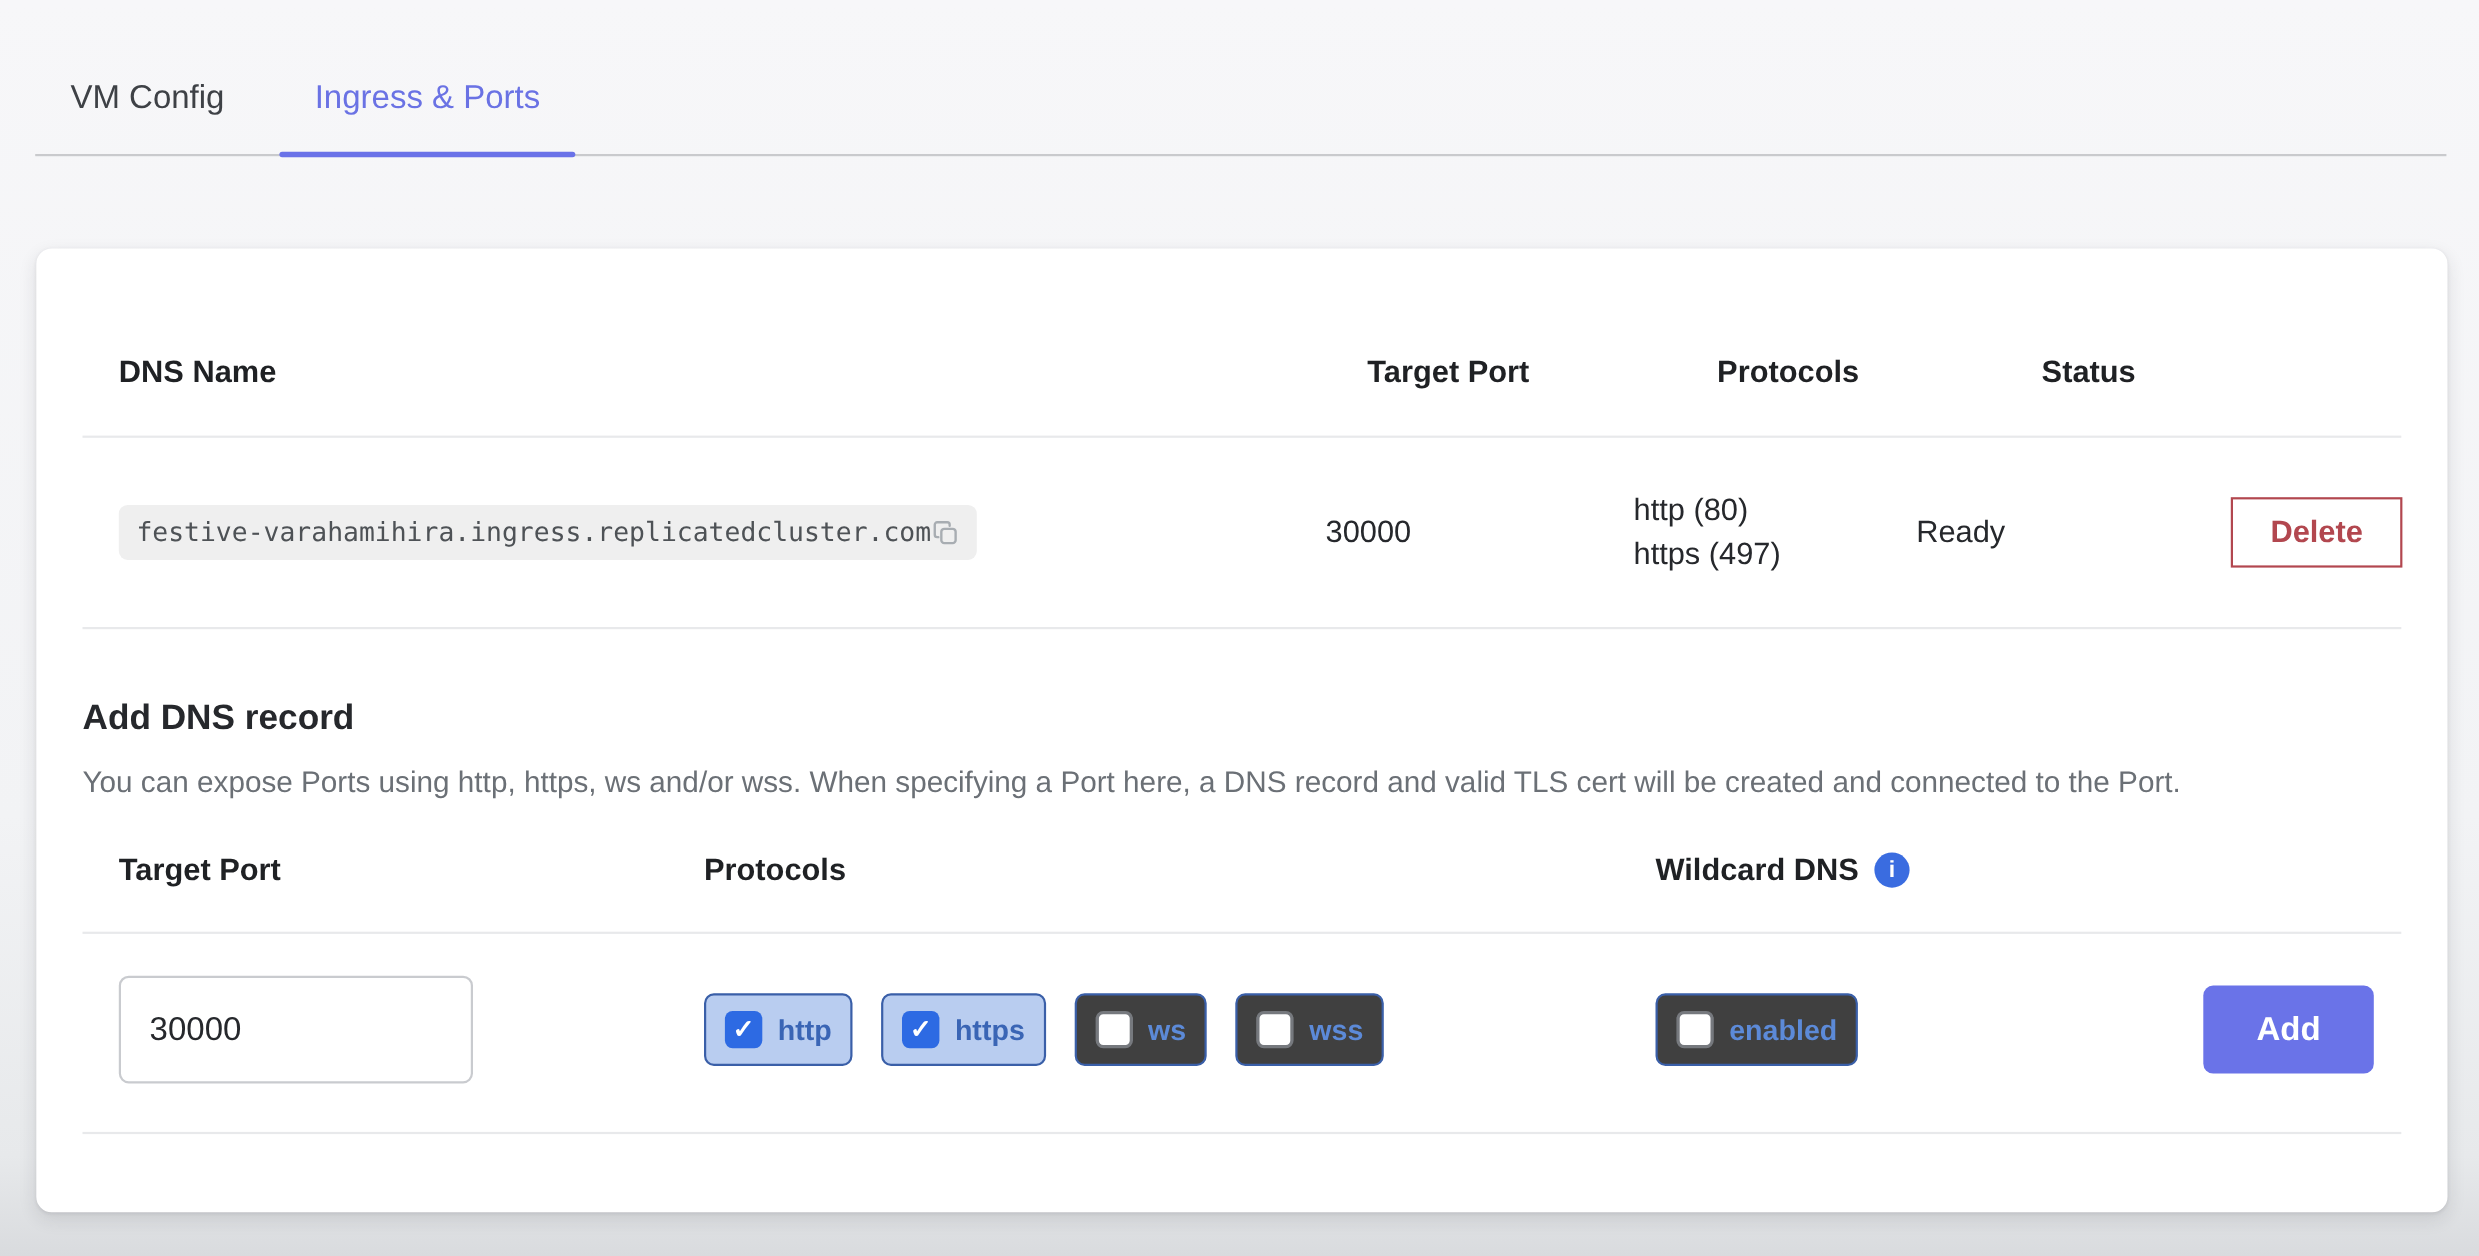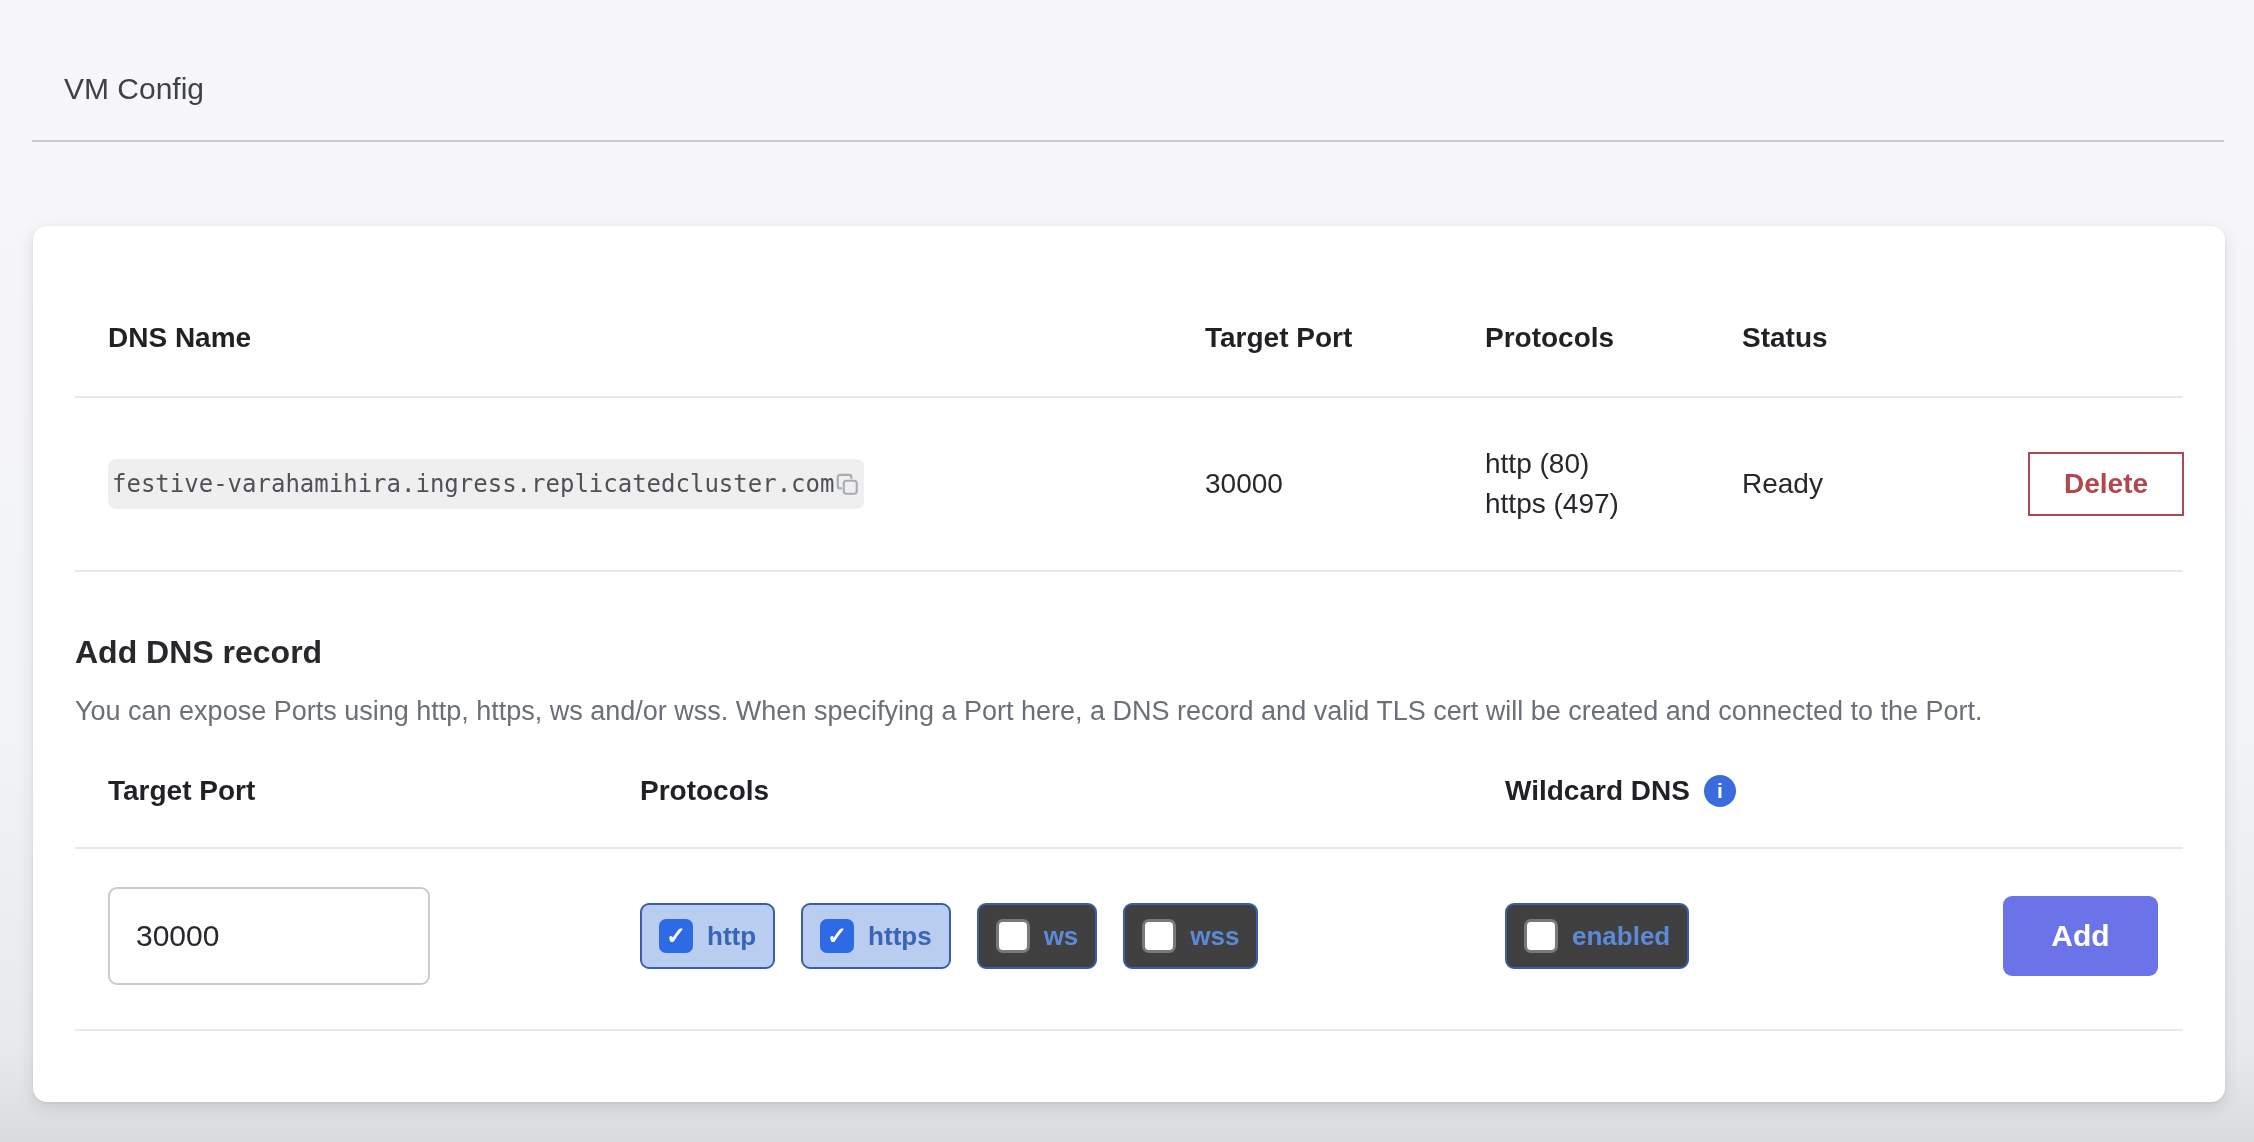--- a/index.html
+++ b/index.html
@@ -31,30 +31,30 @@
   .card-title-row { display:flex; align-items:center; margin-top:2px; }
   .card-title { font-size:35px; font-weight:700; color:#26282c; letter-spacing:.2px; }
   .beta-badge { margin-left:20px; background:#e9ebfa; color:#4a52c4; font-size:24px; font-weight:400; padding:9px 19px; border-radius:10px; }
 
   
   .tbl-head, .tbl-row {
     display:grid;
     grid-template-columns:1130px 280px 257px 258px 1fr;
     align-items:center;
   }
-  .tbl-head { margin-top:52px; border-bottom:2px solid #e8e9eb; padding-bottom:42px; }
+  .tbl-head { margin-top:52px; border-bottom:2px solid #e8e9eb; padding-bottom:42px;gap:38px; }
   .th { font-size:28px; font-weight:700; color:#1f2124; }
   .cell-pad { padding-left:33px; }
   .tbl-row { border-bottom:2px solid #e8e9eb; padding:46px 0; }
   .td { font-size:28px; color:#26282c; }
   .proto-lines div { line-height:40px; }
 
   .dns-pill {
     display:inline-flex; align-items:center; gap:0;
-    background:#efefef; border-radius:8px; padding:11px 4px;
+    background:#efefef; border-radius:8px; padding:11px 16px;
     font-family:"DejaVu Sans Mono", monospace; font-size:24px; color:#4e5256;
   }
   .copy-icon { width:26px; height:26px; stroke:#a8adb2; fill:none; stroke-width:2; stroke-linecap:round; stroke-linejoin:round; cursor:pointer; }
 
   .delete-btn {
     justify-self:end; margin-right:30px;
     background:#ffffff; border:2px solid #b2474f; color:#b2474f;
     font-size:28px; font-weight:700; font-family:inherit;
     padding:14px 34px; border-radius:0; cursor:pointer;margin-left:28px;
   }
@@ -103,20 +103,21 @@
     width:155px; height:80px; border-radius:9px; cursor:pointer;
   }
 
   .bottom-divider { border-bottom:2px solid #e8e9eb; margin-top:44px; }
 </style>
 </head>
 <body>
 
 <div class="tabbar">
   <div class="tab">VM Config</div>
+  <div class="tab active">Ingress &amp; Ports</div>
 </div>
 
 <div class="card">
 
 
   <div class="tbl-head">
     <div class="th cell-pad">DNS Name</div>
     <div class="th">Target Port</div>
     <div class="th">Protocols</div>
     <div class="th">Status</div>

